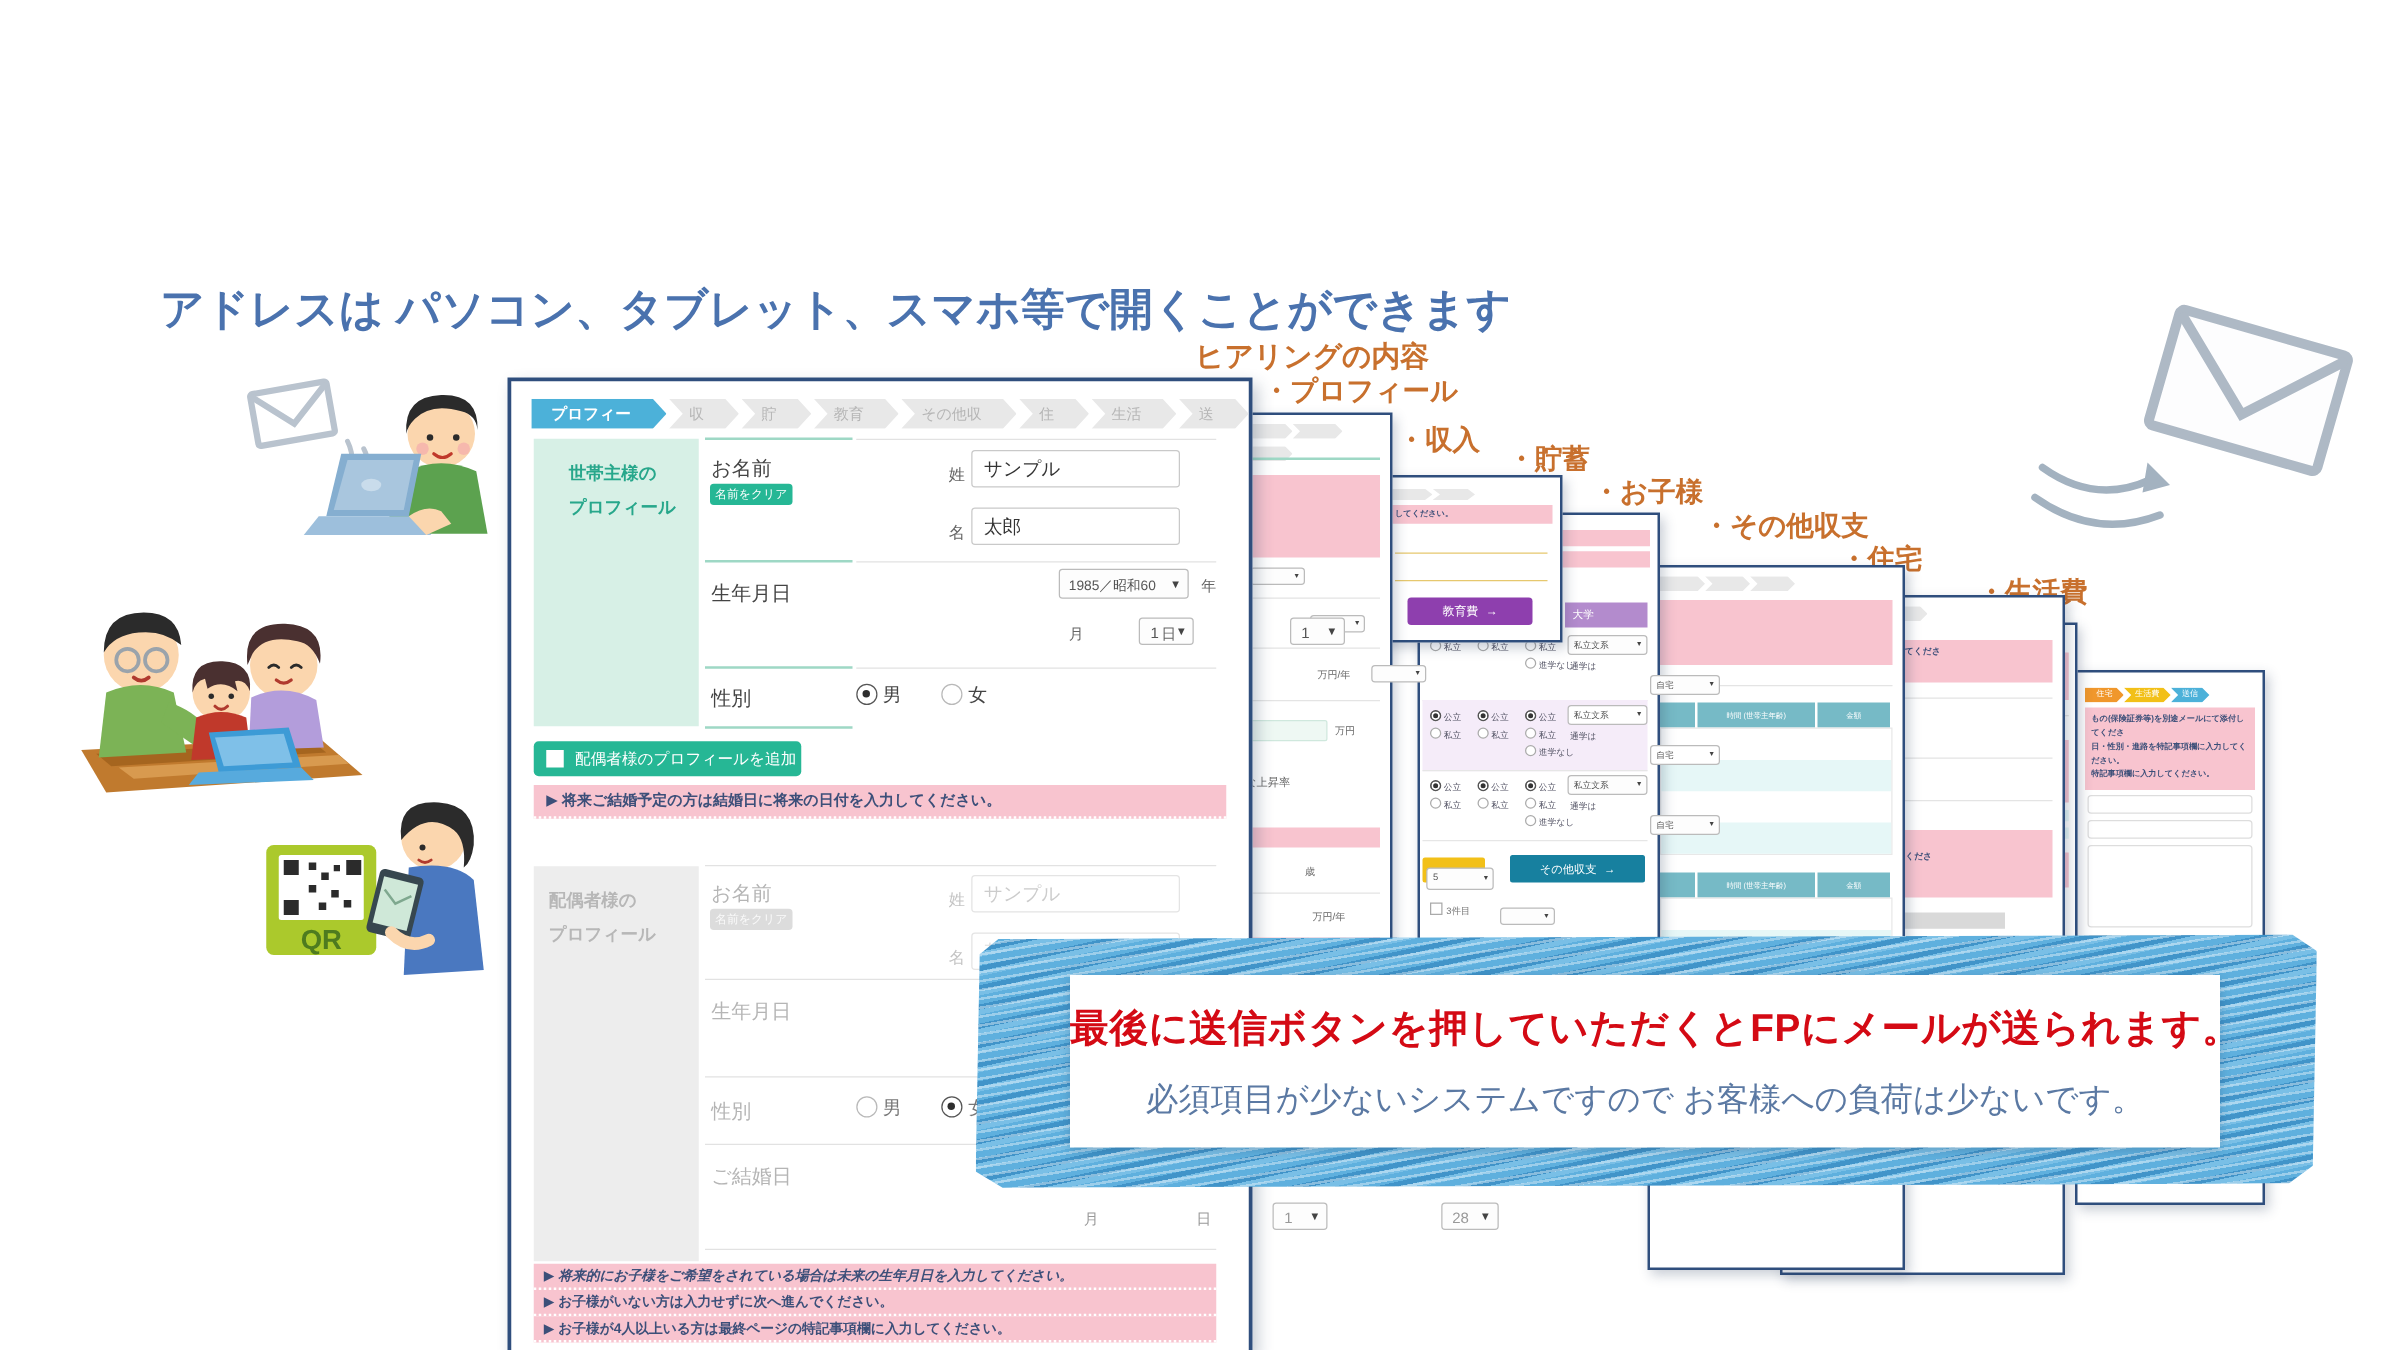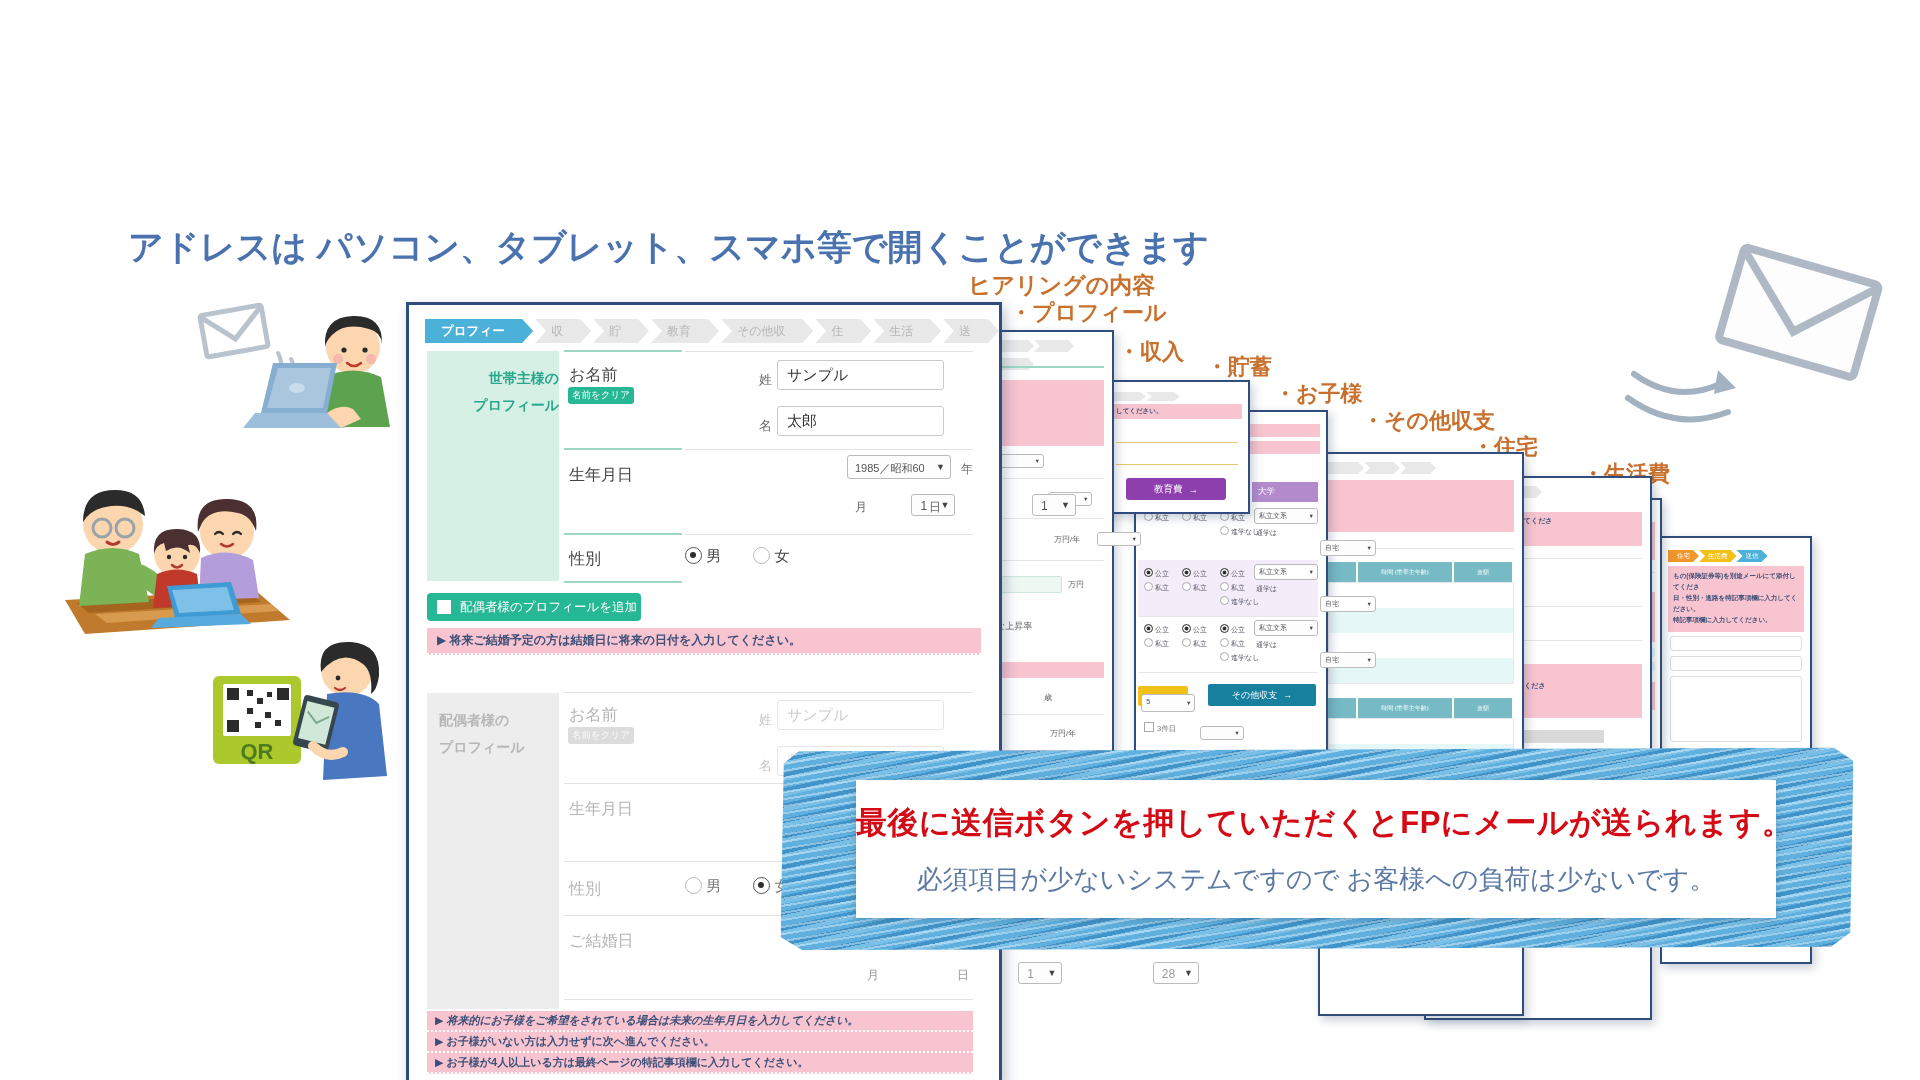--- a/index.html
+++ b/index.html
@@ -72,21 +72,21 @@
   .tealcell{background:#76bac6;color:#fff;font-size:6px;display:flex;align-items:center;justify-content:center;text-align:center;}
   .cyanrow{background:#e6f7f7;}
 </style>
 </head>
 <body>
 
 <div id="stage">
 
   <div class="abs subtitle nowrap" style="left:128px;top:224px;">アドレスは パソコン、タブレット、スマホ等で開くことができます</div>
 
-  <div class="abs olabel hdr" style="left:956px;top:270px;margin-left:12px;">ヒアリングの内容</div>
+  <div class="abs olabel hdr" style="left:956px;top:270px;">ヒアリングの内容</div>
   <div class="abs olabel" style="left:1010px;top:298px;">・プロフィール</div>
   <div class="abs olabel" style="left:1118px;top:337px;">・収入</div>
   <div class="abs olabel" style="left:1206px;top:352px;">・貯蓄</div>
   <div class="abs olabel" style="left:1274px;top:379px;">・お子様</div>
   <div class="abs olabel" style="left:1362px;top:406px;">・その他収支</div>
   <div class="abs olabel" style="left:1472px;top:432px;">・住宅</div>
   <div class="abs olabel" style="left:1582px;top:459px;">・生活費</div>
 
   <svg class="abs" style="left:175px;top:295px;" width="235" height="165" viewBox="0 0 235 165">
     <g transform="rotate(-10 59 36)">
@@ -352,21 +352,21 @@
       <span class="chip">収入</span>
       <span class="chip">貯蓄</span>
       <span class="chip">教育費</span>
       <span class="chip">その他収支</span>
       <span class="chip">住宅</span>
       <span class="chip">生活費</span>
       <span class="chip">送信</span>
     </div>
 
     
-    <div class="abs mint-side" style="left:18px;top:46px;width:132px;height:230px;padding:14px 0 0 16px;box-sizing:border-box;font-size:14px;line-height:1.9;text-align:right;">
+    <div class="abs mint-side" style="left:18px;top:46px;width:132px;height:230px;padding:14px 0 0 28px;box-sizing:border-box;font-size:14px;line-height:1.9;">
       <div>世帯主様の</div>
       <div>プロフィール</div>
     </div>
 
     <div class="abs sep-teal" style="left:155px;top:45px;width:118px;"></div>
     <div class="abs sep-gray" style="left:276px;top:46px;width:288px;"></div>
 
     <div class="abs nowrap" style="left:160px;top:60px;font-size:16px;color:#444;">お名前</div>
     <div class="abs" style="left:159px;top:82px;width:66px;height:17px;background:#26b795;border-radius:3px;color:#fff;font-size:9.5px;display:flex;align-items:center;justify-content:center;">名前をクリア</div>
 

